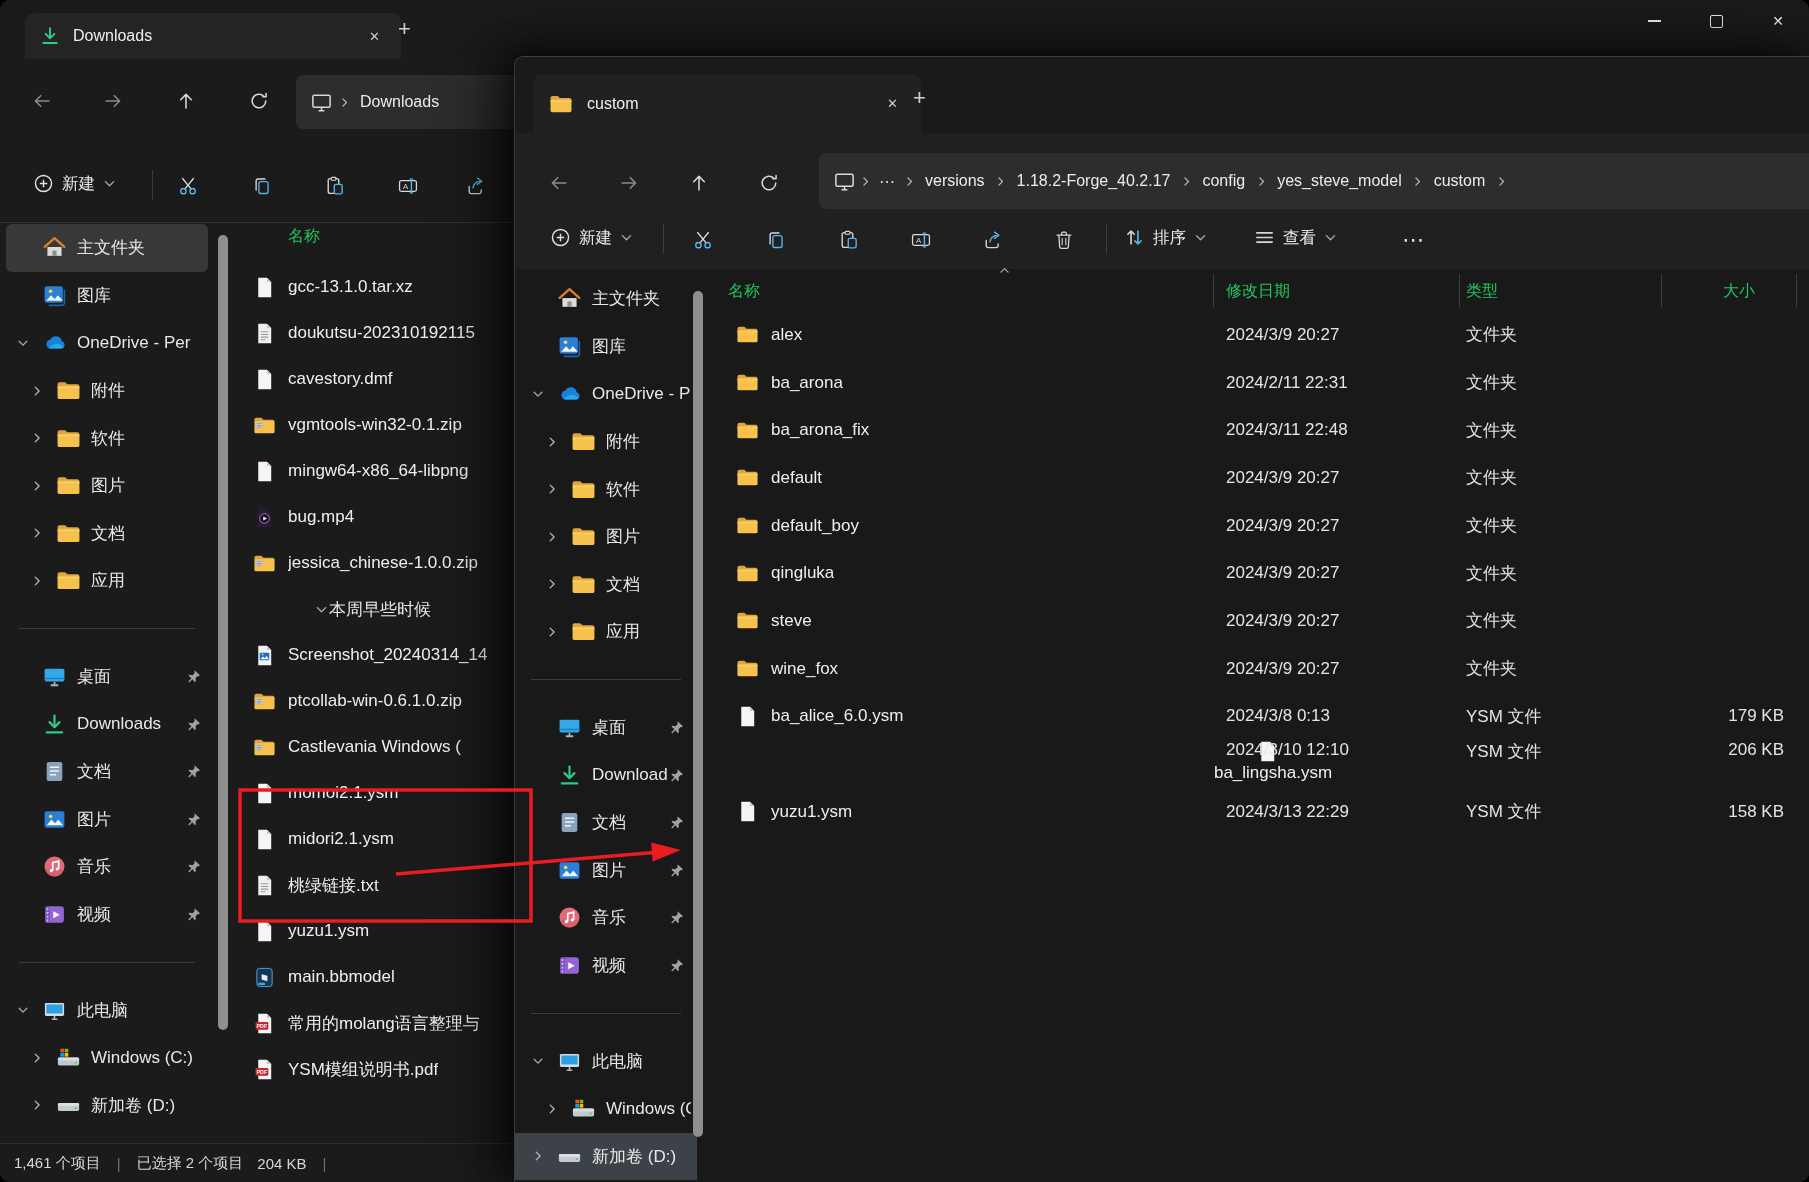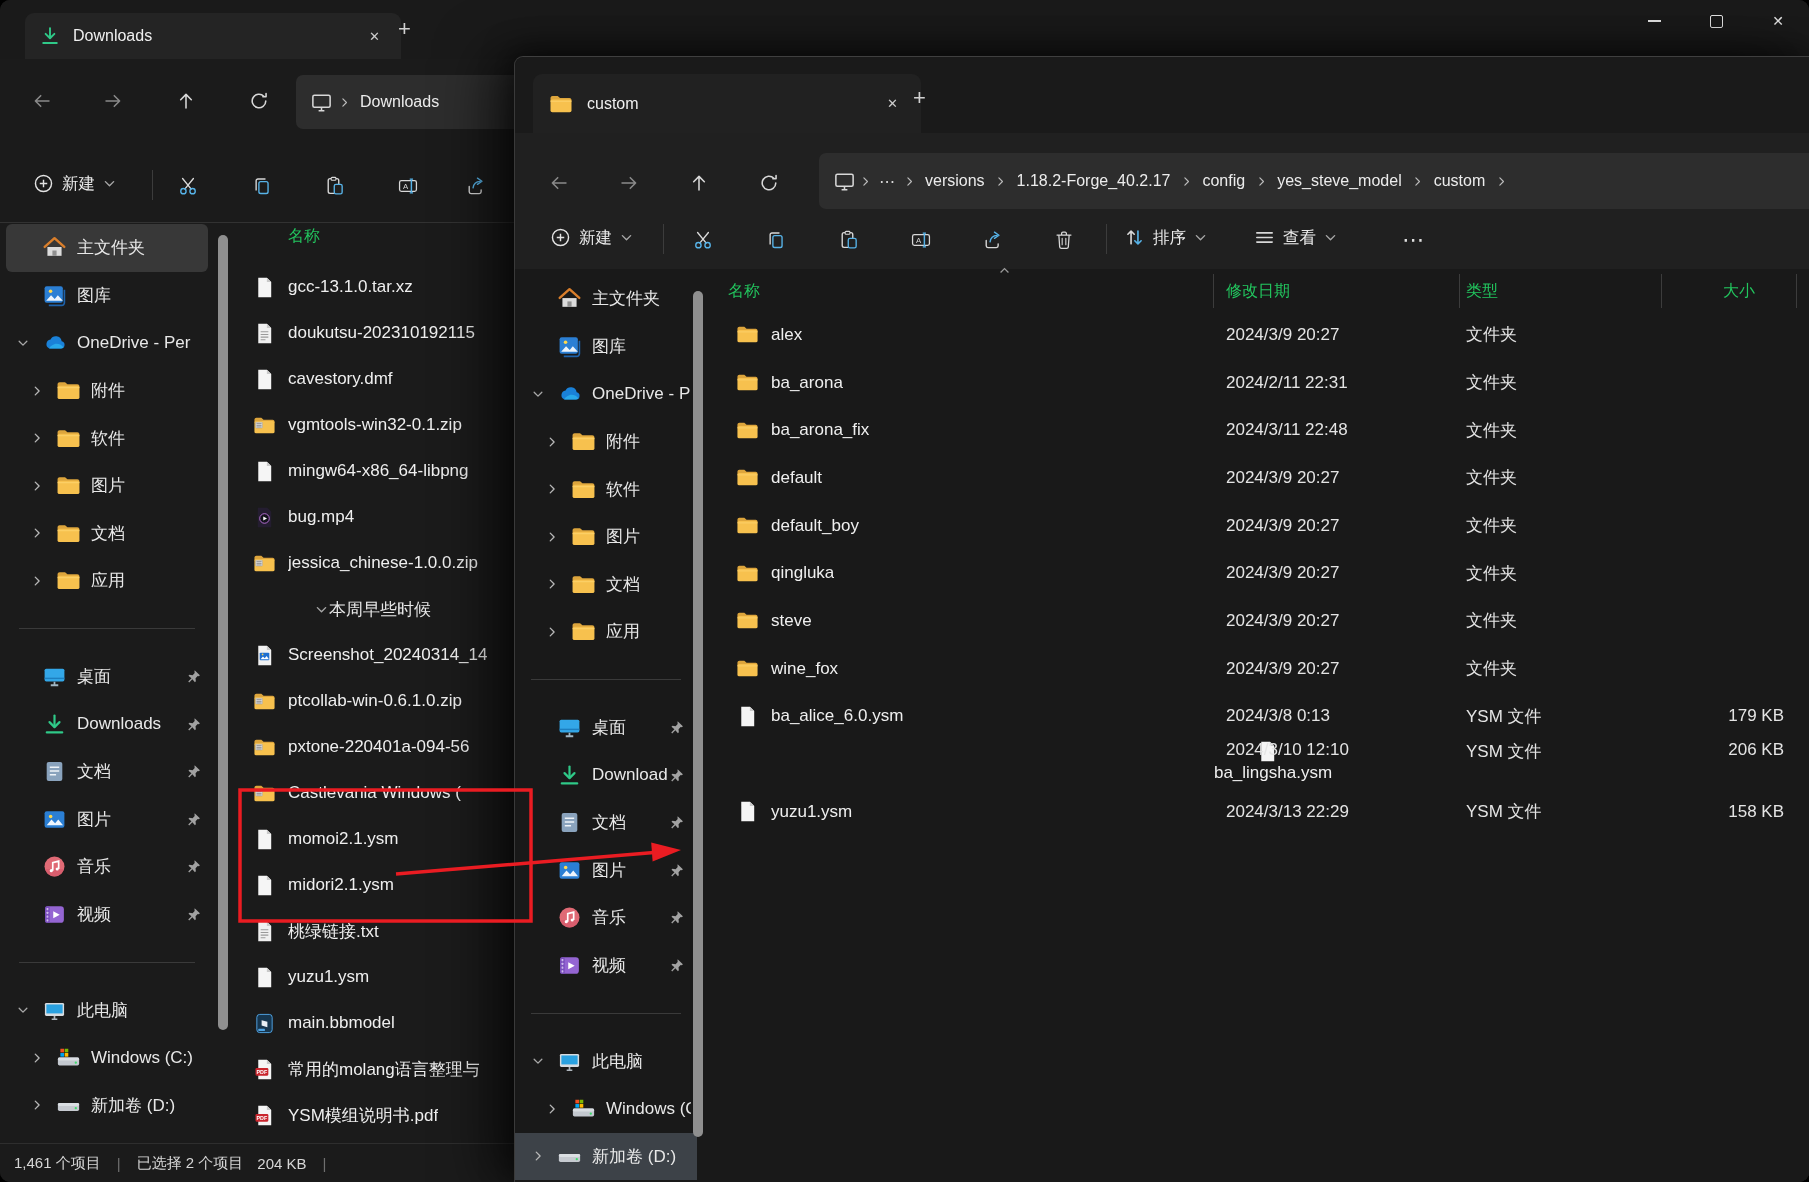--- a/index.html
+++ b/index.html
@@ -646,35 +646,20 @@
               <path d="M1.5 6c0-1.1.9-2 2-2h5.2l2.3 2.1h9.5c1.1 0 2 .9 2 2V9H1.5z" fill="#dda53c"></path>
               <rect x="1.5" y="7.4" width="21" height="12.8" rx="1.8" fill="#f7c14e"></rect>
               <rect x="2.8" y="8.6" width="7" height="6" rx="0.6" fill="#e8e8e8" stroke="#9a9a9a" stroke-width="0.5"></rect>
               <g fill="#8a8a8a">
                 <rect x="3.6" y="9.6" width="5.4" height="1"></rect>
                 <rect x="3.6" y="11.3" width="5.4" height="1"></rect>
                 <rect x="3.6" y="13" width="5.4" height="1"></rect>
               </g>
             </svg>
           </span>
-          <span class="fname">pxtone-220401a-094-56</span>
-        </div>
-        <div class="frow">
-          <span class="fico">
-            <svg viewBox="0 0 24 24" width="100%" height="100%" style="display:block">
-              <path d="M1.5 6c0-1.1.9-2 2-2h5.2l2.3 2.1h9.5c1.1 0 2 .9 2 2V9H1.5z" fill="#dda53c"></path>
-              <rect x="1.5" y="7.4" width="21" height="12.8" rx="1.8" fill="#f7c14e"></rect>
-              <rect x="2.8" y="8.6" width="7" height="6" rx="0.6" fill="#e8e8e8" stroke="#9a9a9a" stroke-width="0.5"></rect>
-              <g fill="#8a8a8a">
-                <rect x="3.6" y="9.6" width="5.4" height="1"></rect>
-                <rect x="3.6" y="11.3" width="5.4" height="1"></rect>
-                <rect x="3.6" y="13" width="5.4" height="1"></rect>
-              </g>
-            </svg>
-          </span>
           <span class="fname">Castlevania Windows (</span>
         </div>
         <div class="frow">
           <span class="sel-bg" style="background: rgb(84, 84, 84);"></span>
           <span class="fico">
             <svg viewBox="0 0 24 24" width="100%" height="100%" style="display:block">
               <path d="M5.5 1.8h9l4.5 4.5v15.9h-13.5z" fill="#f5f5f5"></path>
               <path d="M14.5 1.8l4.5 4.5h-4.5z" fill="#c9c9c9"></path>
             </svg>
           </span>

